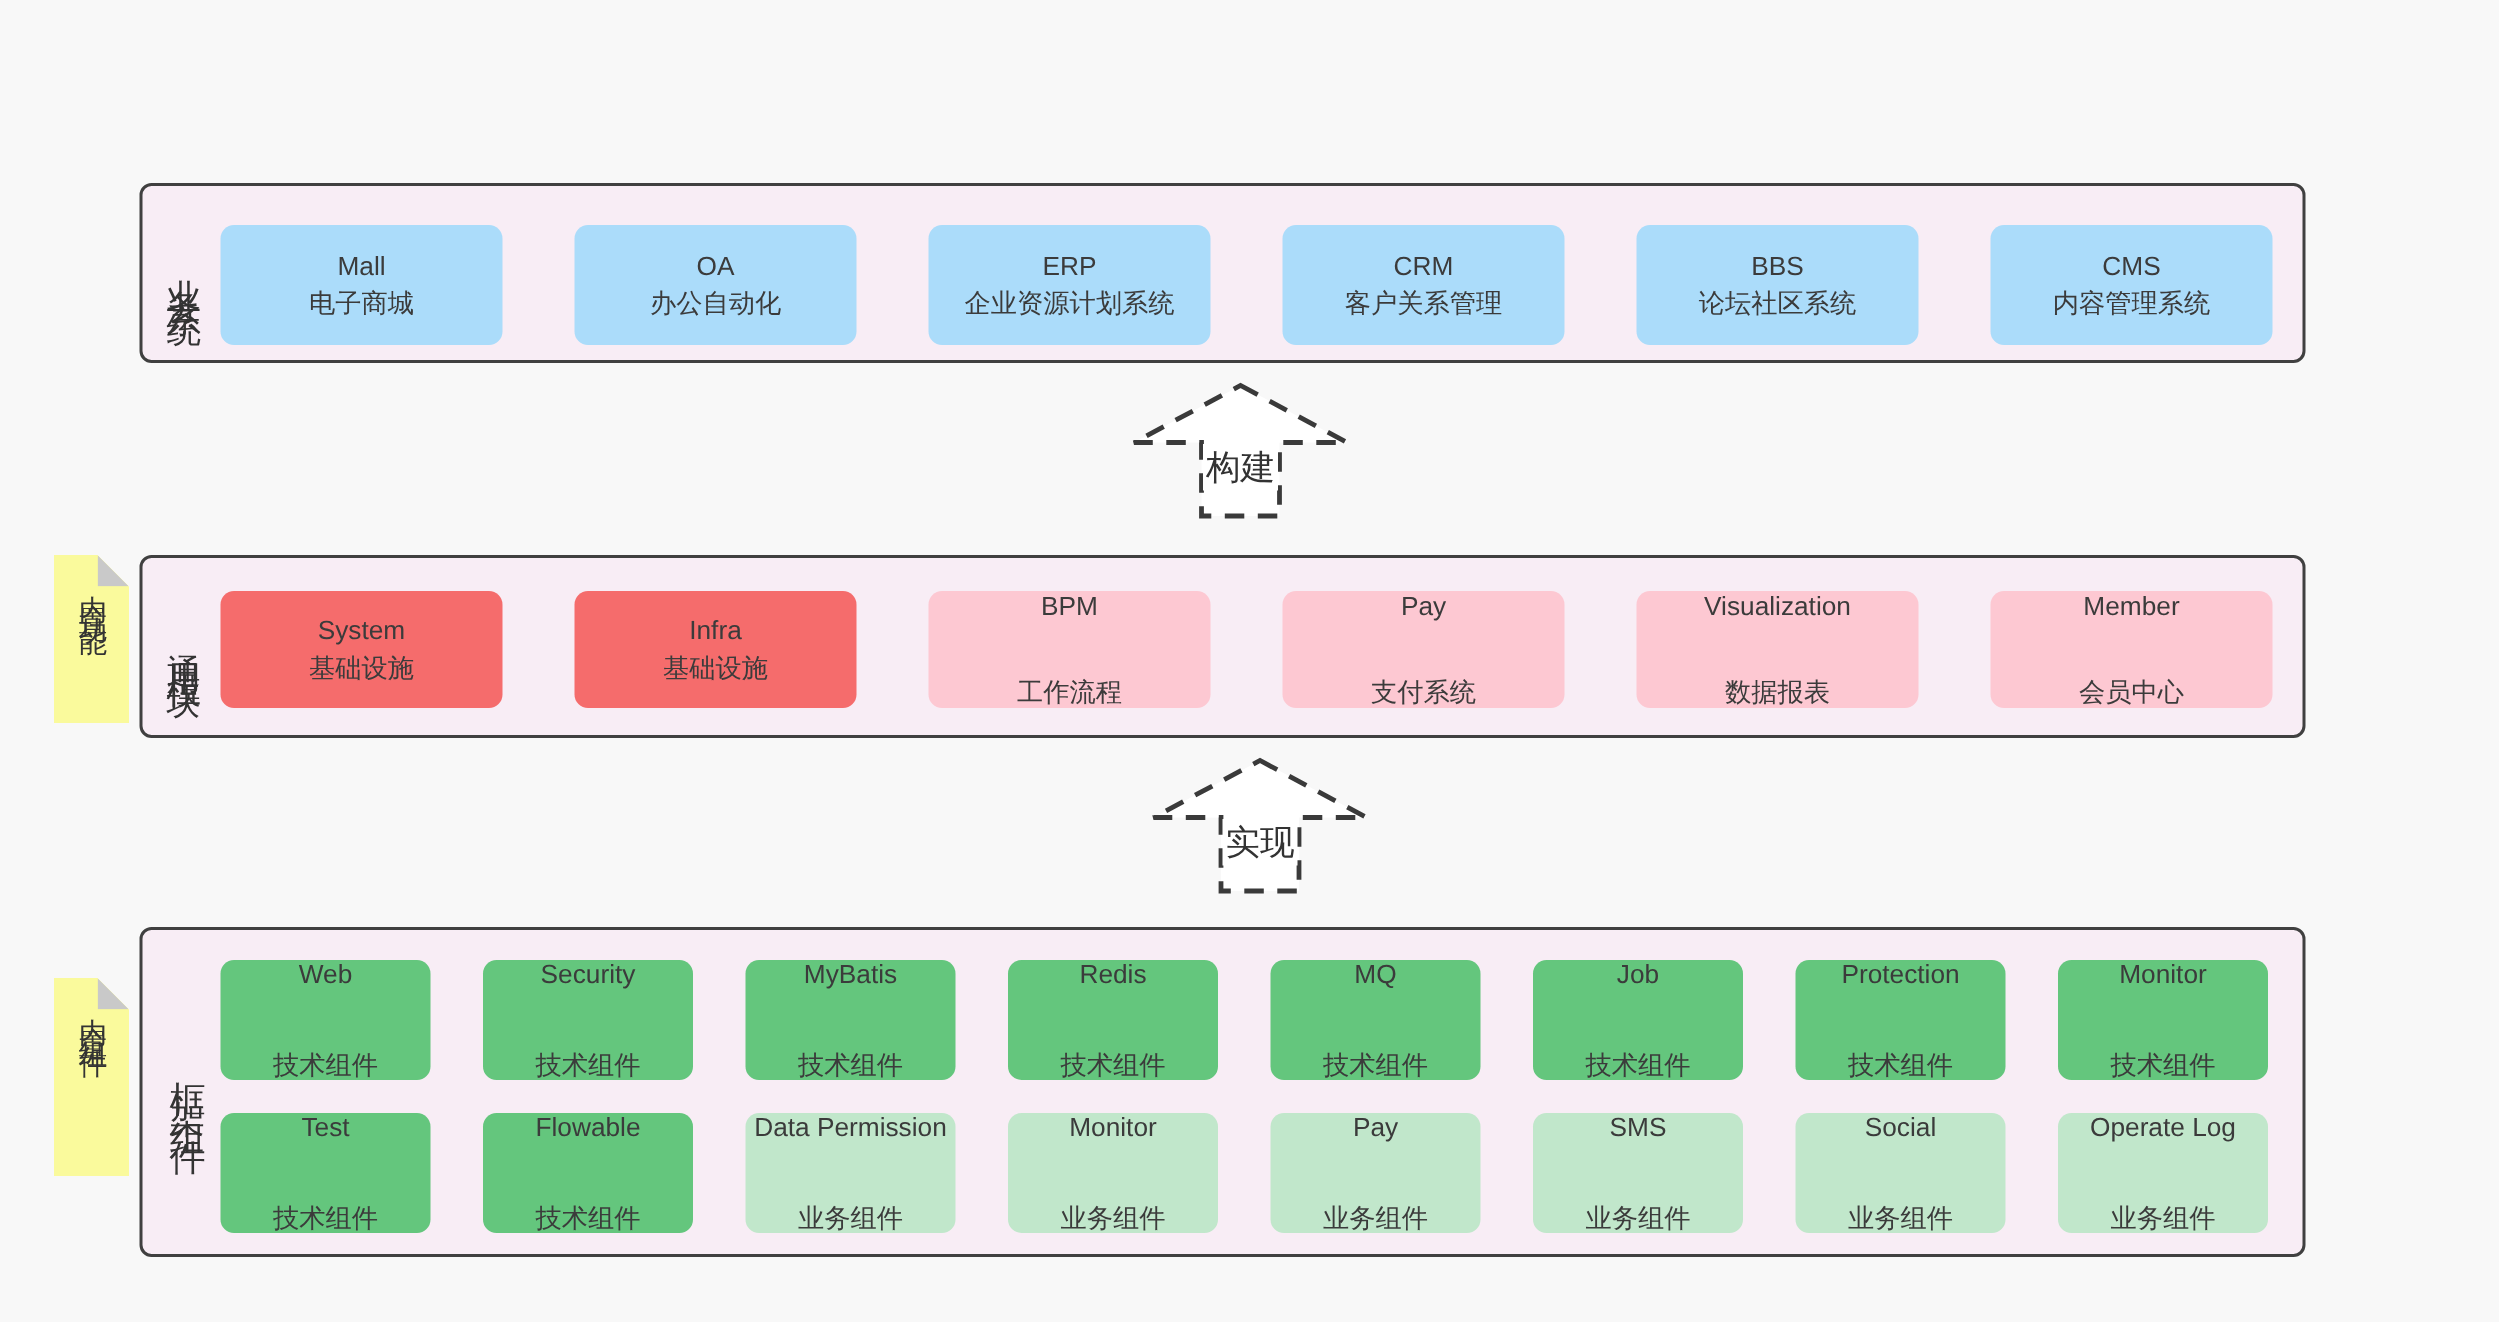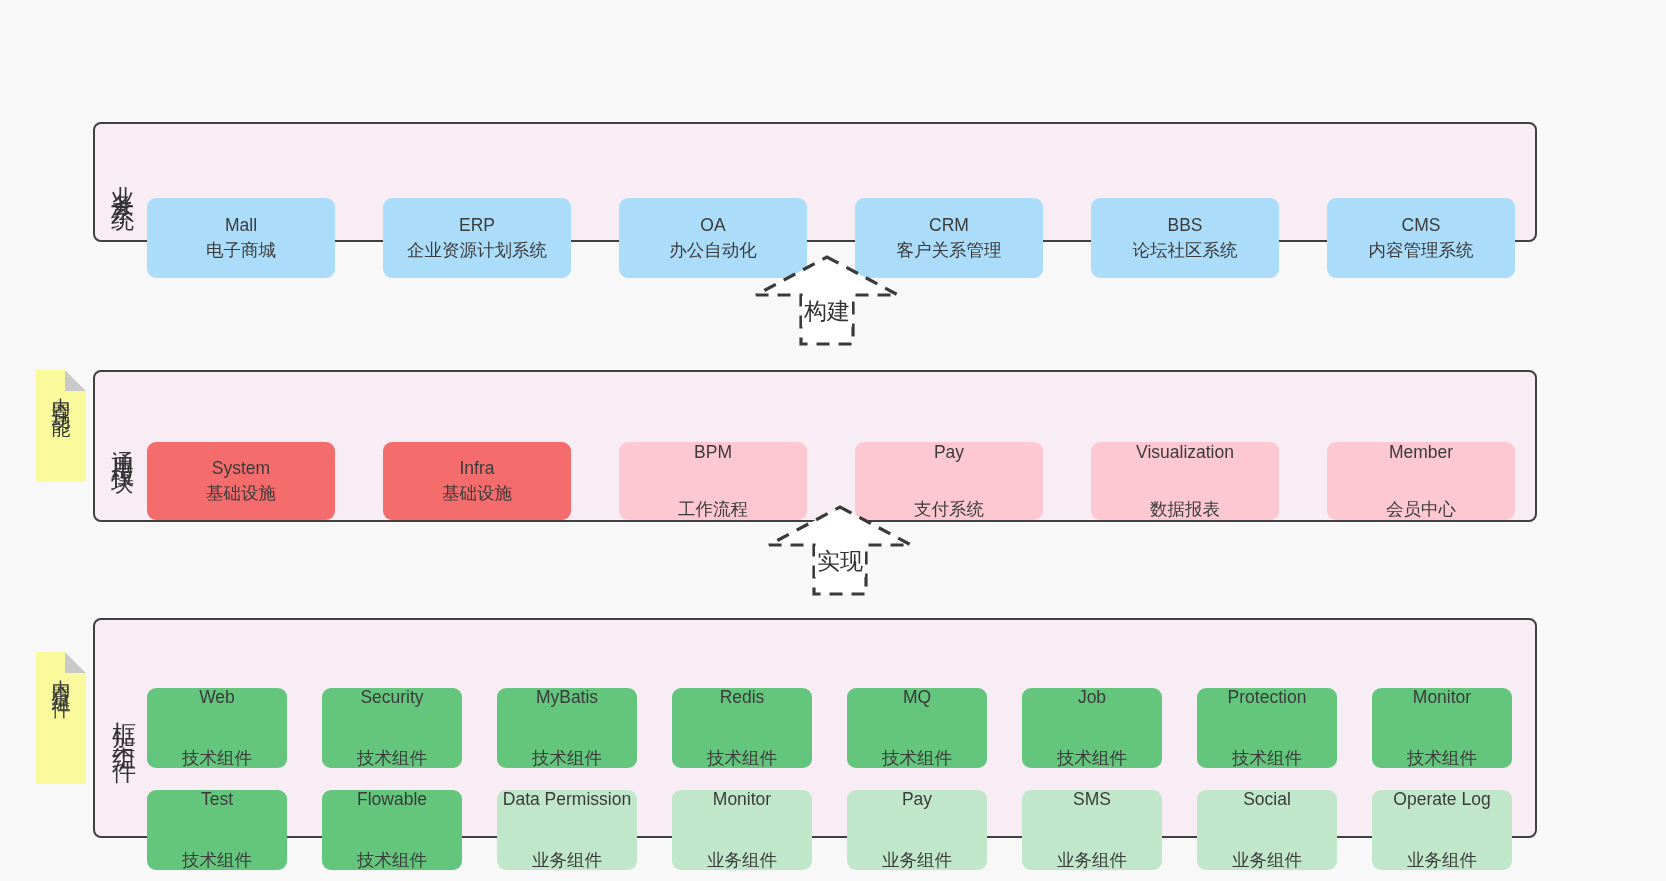--- a/index.html
+++ b/index.html
@@ -5,37 +5,37 @@
   html,body{margin:0;padding:0;background:#f8f8f8;}
   .canvas{
     position:relative;width:1666px;height:881px;background:#f8f8f8;overflow:hidden;
     font-family:"Liberation Sans","DejaVu Sans",sans-serif;color:#3b3b3b;
   }
   .layer{
     position:absolute;left:93px;width:1444px;box-sizing:border-box;
     background:#f8edf5;border:2px solid #404040;border-radius:8px;
   }
   .layer1{top:122px;height:120px;}
-  .layer2{top:370px;height:152px;}
+  .layer2{top:370px;height:122px;}
   .layer3{top:618px;height:220px;}
   .layer-label{
     position:absolute;left:13px;top:50%;transform:translateY(-50%);
     writing-mode:vertical-lr;text-orientation:upright;
     font-size:23px;letter-spacing:7px;color:#333;white-space:nowrap;
   }
   .layer3 .layer-label{font-size:24px;letter-spacing:13px;}
   .boxes{position:absolute;left:52px;display:flex;}
   .boxes-6{top:22px;gap:48px;}
   .layer1 .boxes-6{top:26px;}
   .boxes-8{gap:35px;}
   .row-a{top:20px;}
   .row-b{top:122px;}
   .box{
     border-radius:9px;display:flex;flex-direction:column;justify-content:center;align-items:center;
-    text-align:center;font-size:17.5px;line-height:25px;color:#3b3b3b;padding:2px;box-sizing:border-box;margin-top:48px;
+    text-align:center;font-size:17.5px;line-height:25px;color:#3b3b3b;padding:2px;box-sizing:border-box;
   }
   .boxes-6 .box{width:188px;height:78px;}
   .layer1 .box{height:80px;}
   .boxes-8 .box{width:140px;height:80px;gap:36px;}
   .blue{background:#abdcfa;}
   .red{background:#f56c6c;}
   .pink{background:#fdc8d2;gap:32px;}
   .green-dark{background:#64c67d;}
   .green-light{background:#c1e7cb;}
   .note{
@@ -68,26 +68,26 @@
 <div class="canvas">
 
   <section class="layer layer1">
     <div class="layer-label">业务系统</div>
     <div class="boxes boxes-6">
       <div class="box blue">
         <span>Mall</span>
         <span>电子商城</span>
       </div>
       <div class="box blue">
+        <span>OA</span>
+        <span>办公自动化</span>
+      </div>
+      <div class="box blue">
         <span>ERP</span>
         <span>企业资源计划系统</span>
-      </div>
-      <div class="box blue">
-        <span>OA</span>
-        <span>办公自动化</span>
       </div>
       <div class="box blue">
         <span>CRM</span>
         <span>客户关系管理</span>
       </div>
       <div class="box blue">
         <span>BBS</span>
         <span>论坛社区系统</span>
       </div>
       <div class="box blue">

